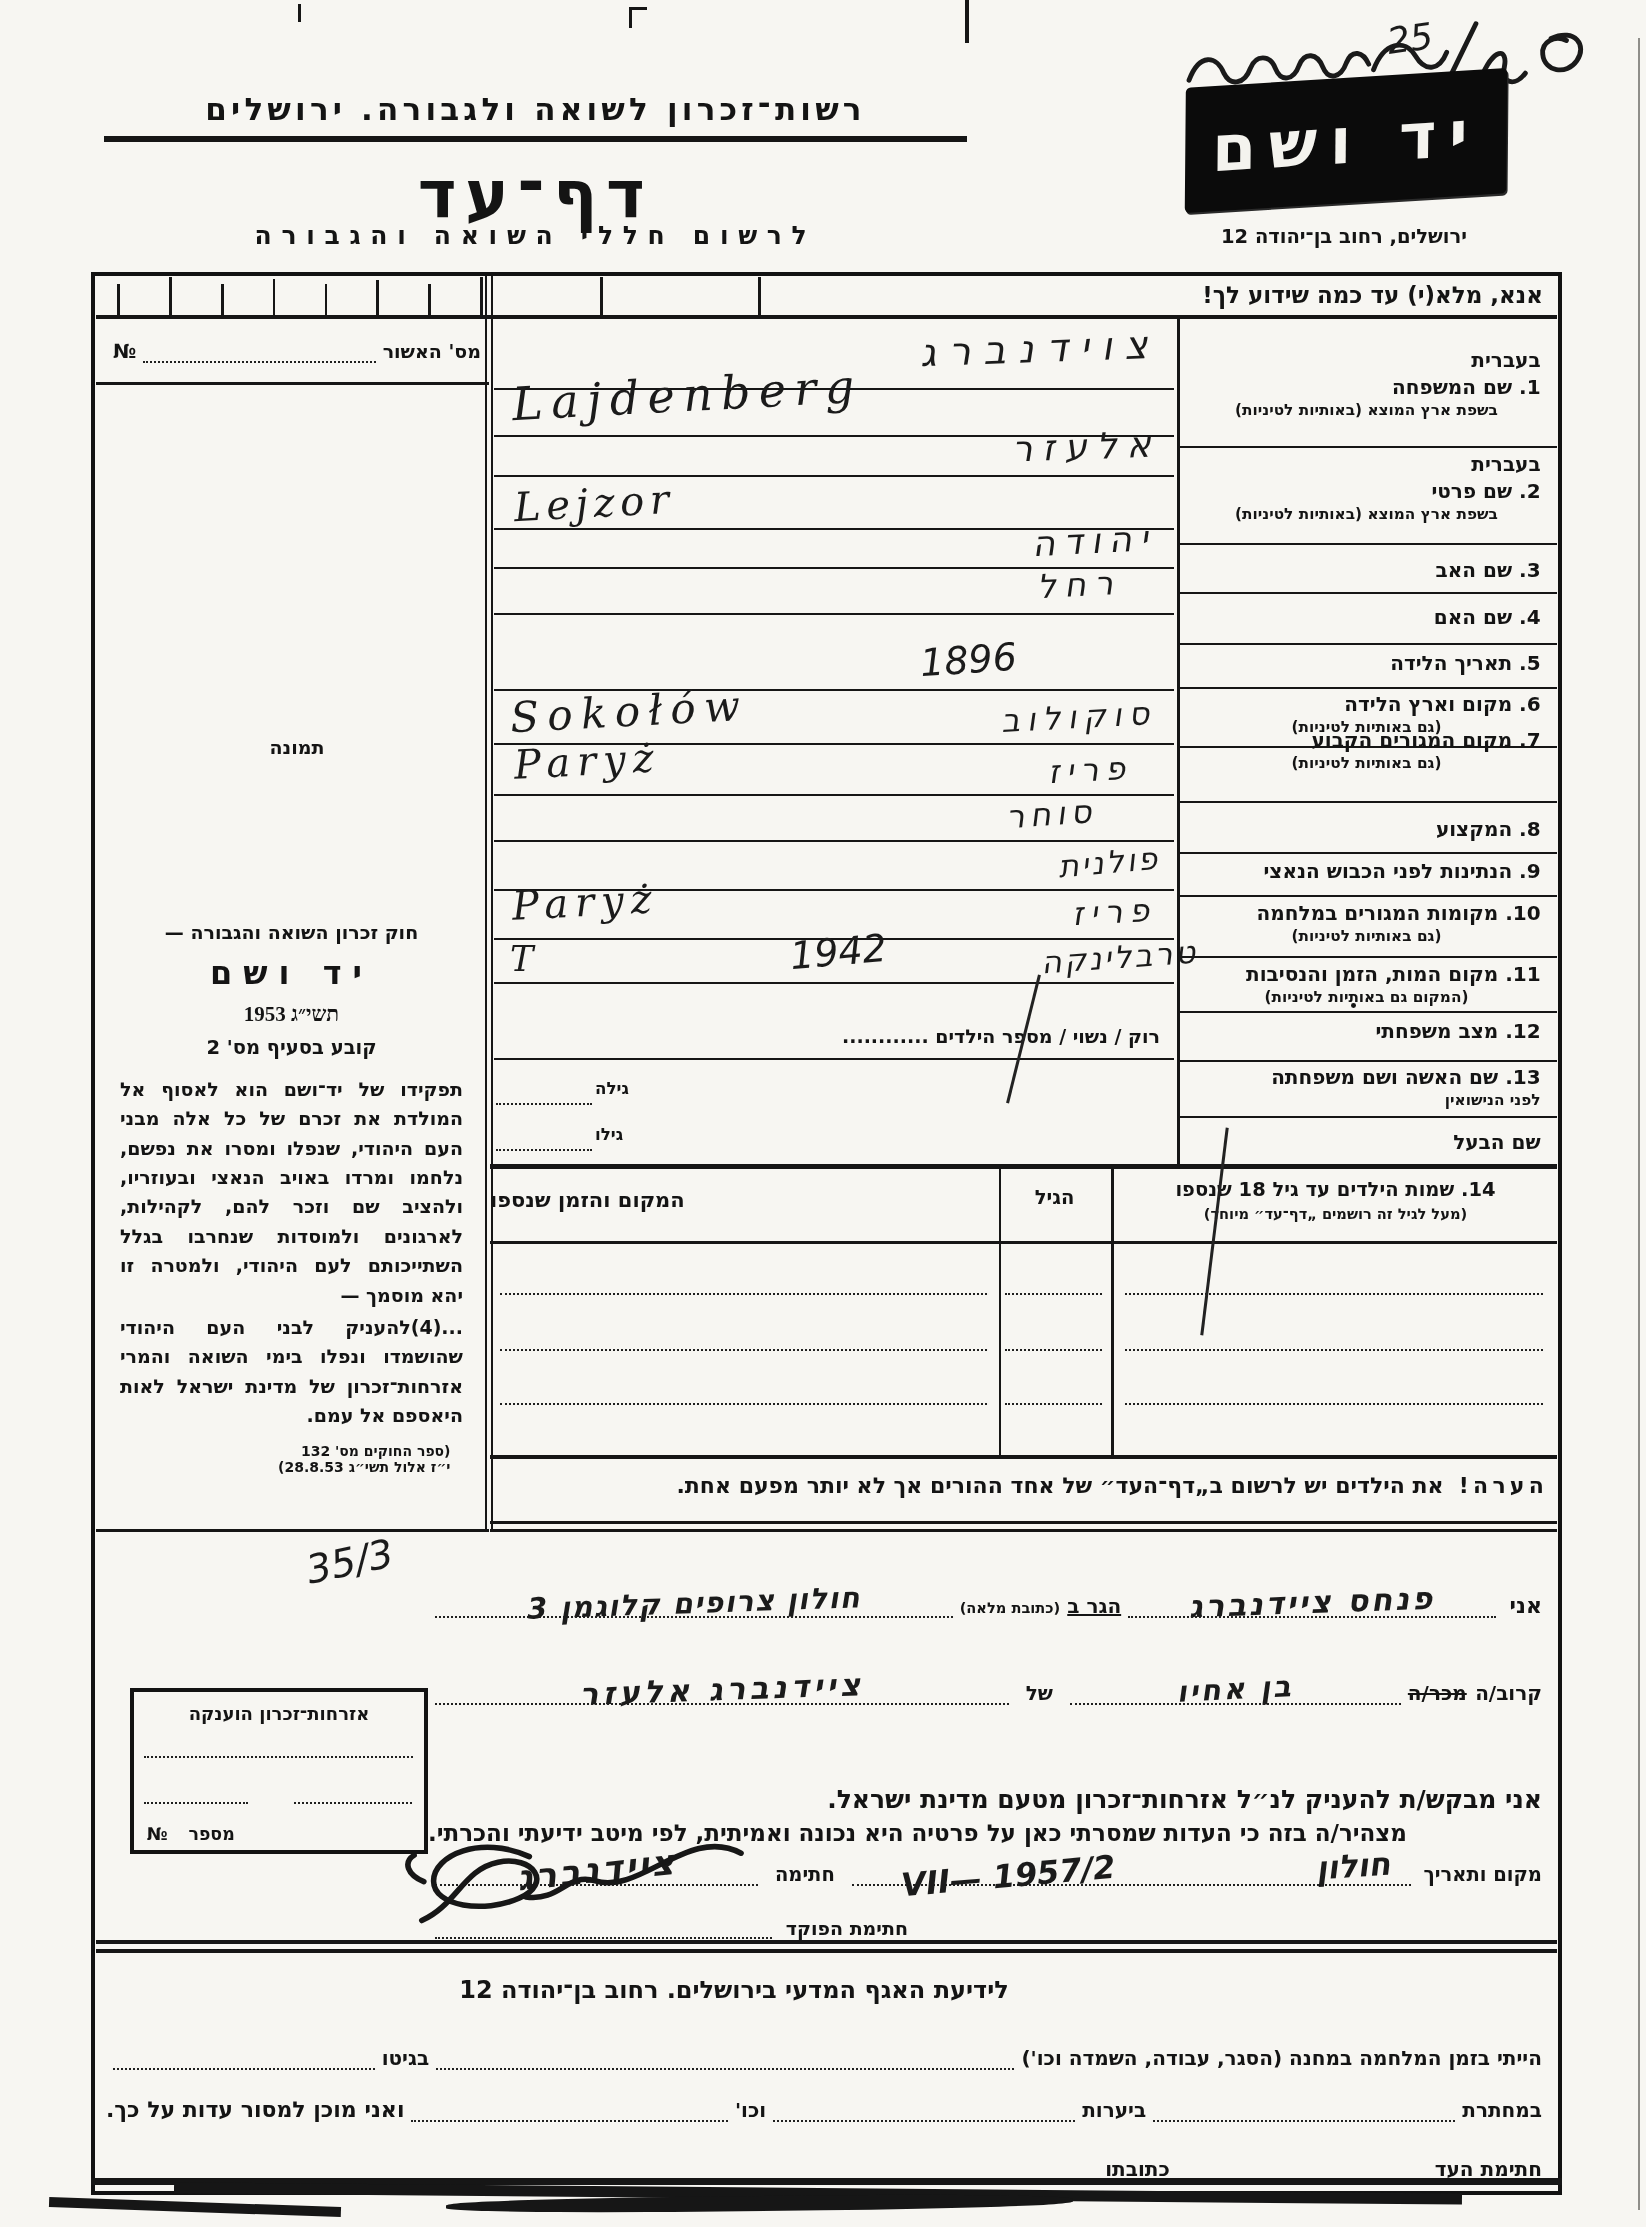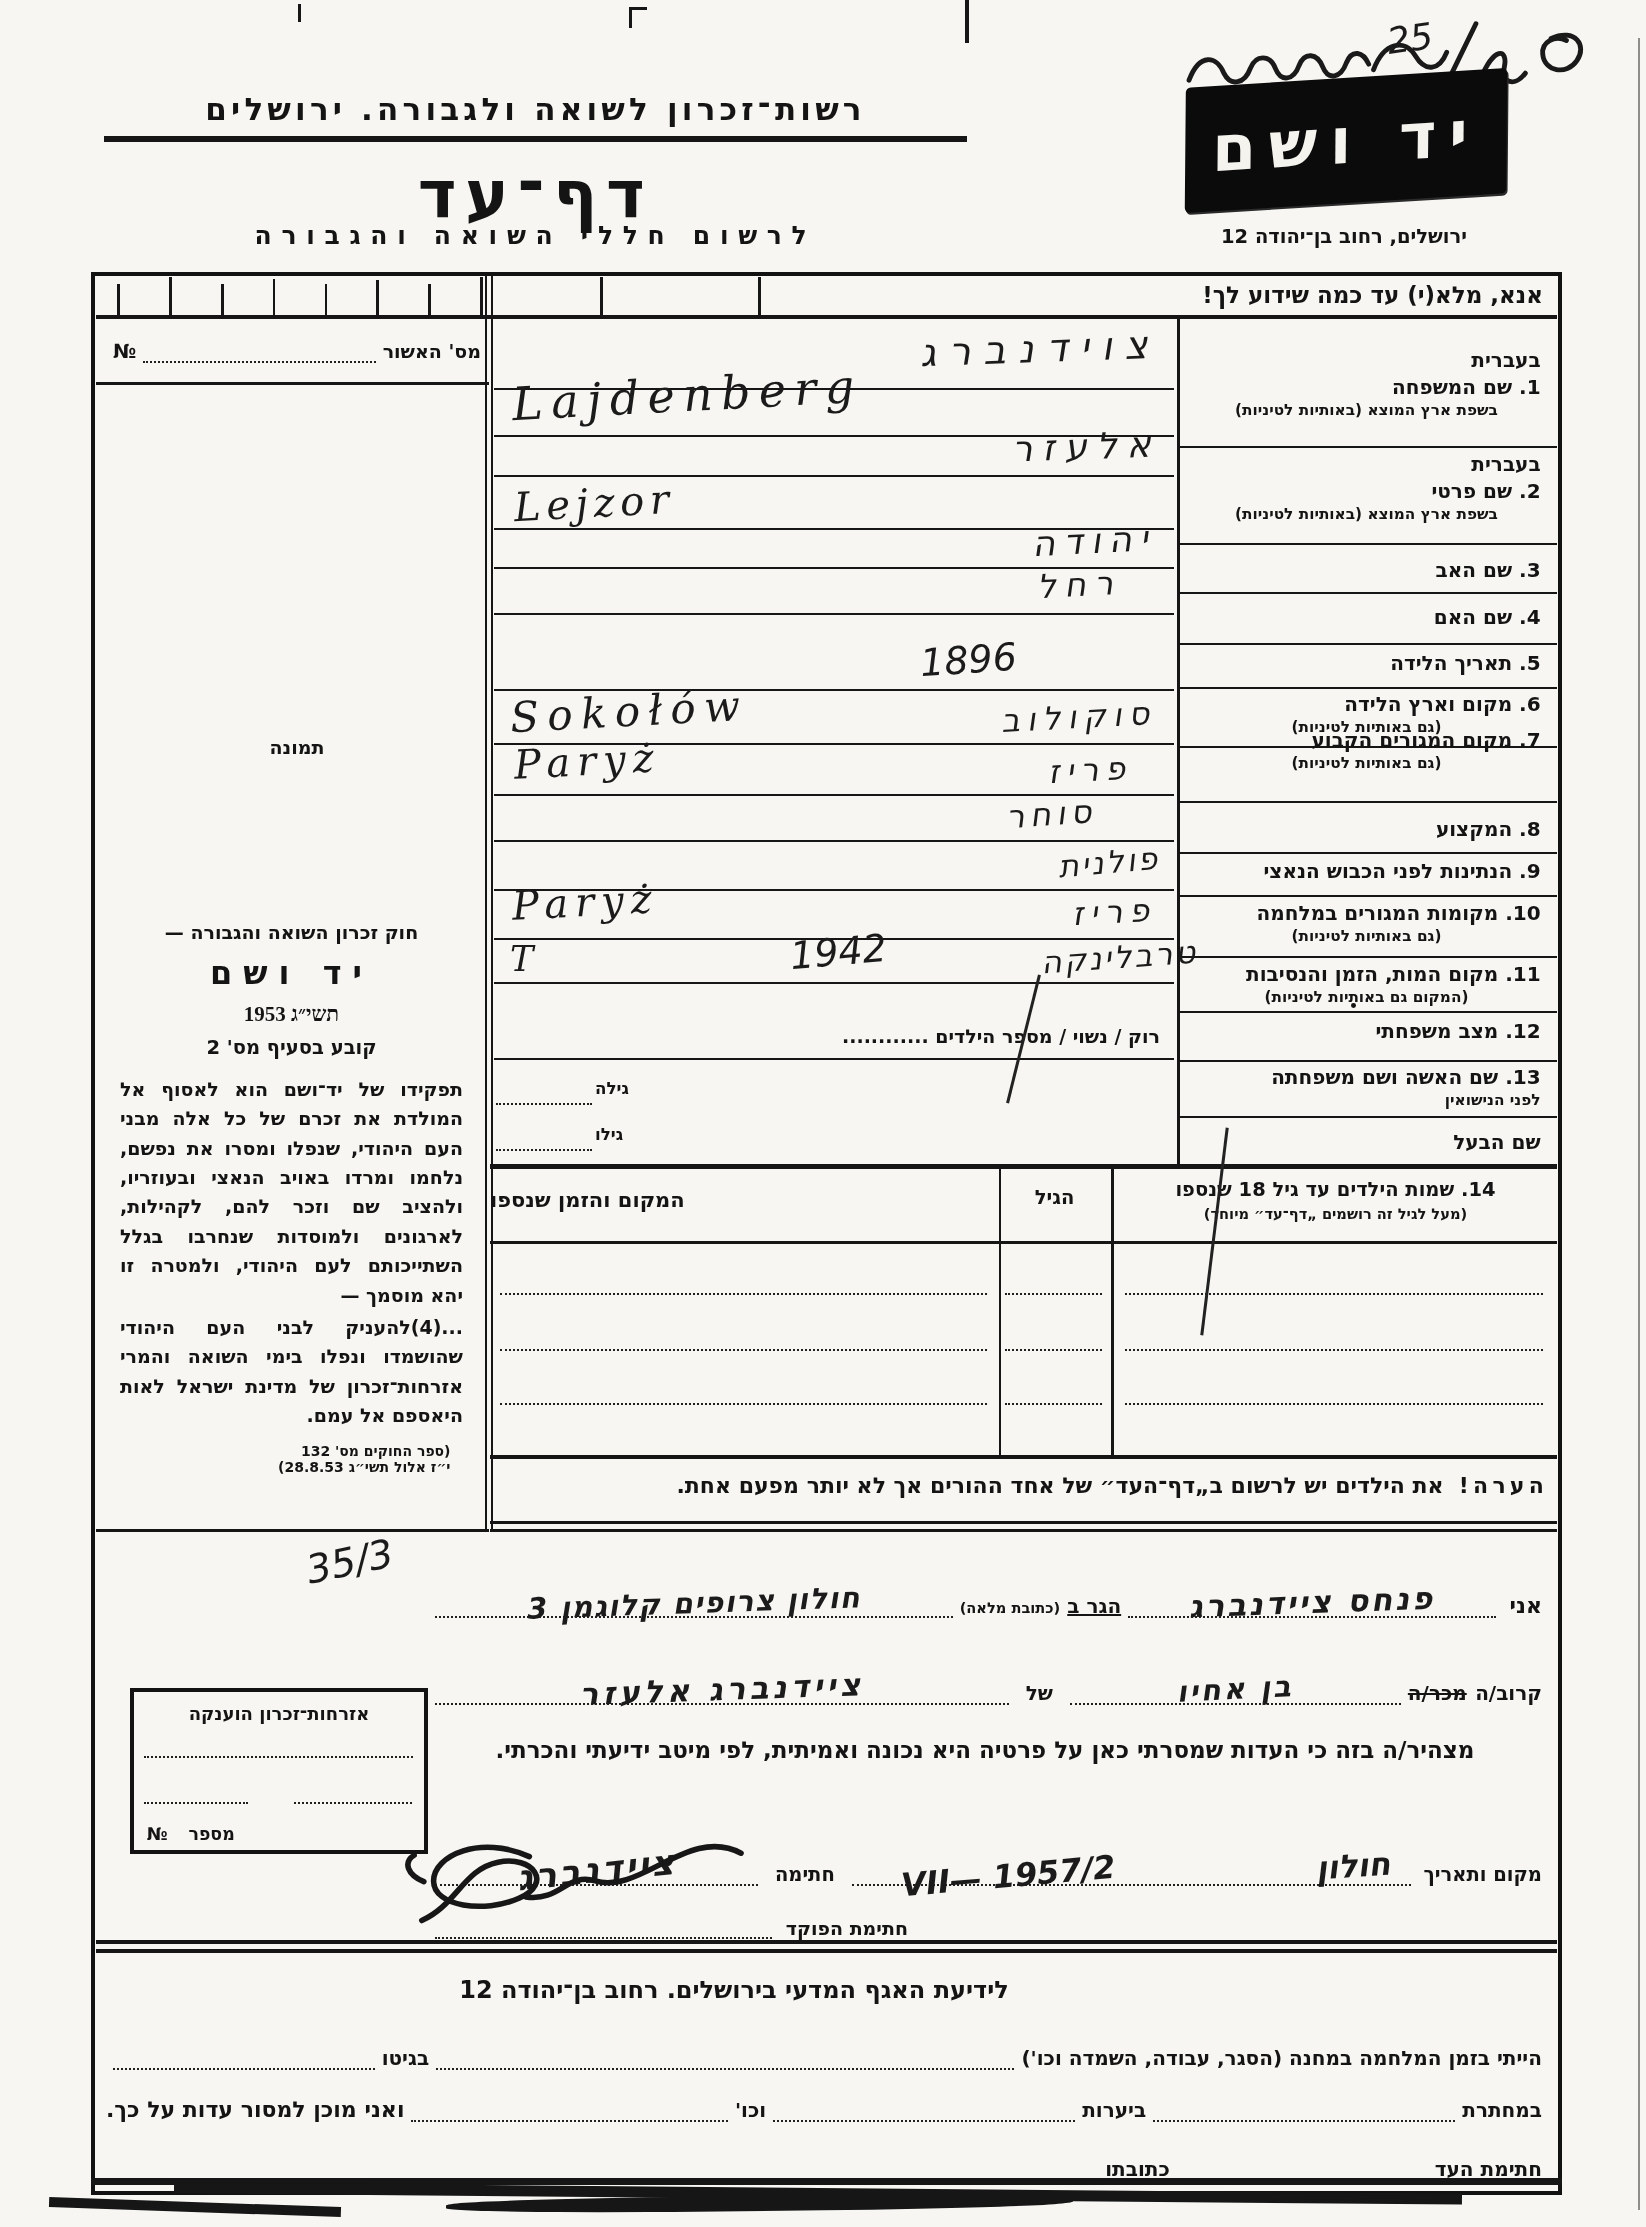--- a/index.html
+++ b/index.html
@@ -254,21 +254,22 @@
     <span class="lab" style="margin-right:8.4px;text-decoration:line-through;">מכר/ה</span>
     <span class="fill" style="flex:0.75;">
       <span class="fh he" style="left:50%;bottom:-2.8px;transform:translateX(-50%) rotate(-3deg);font-size:29px;letter-spacing:2.8px;">בן אחיו</span>
     </span>
     <span class="lab" style="margin:0 9.7px;">של</span>
     <span class="fill" style="flex:1.3;">
       <span class="fh he" style="left:50%;bottom:-4.2px;transform:translateX(-50%) rotate(-2deg);font-size:31px;letter-spacing:4.2px;">ציידנברג אלעזר</span>
     </span>
   </div>
 
-  <div class="t" style="left:428px;top:1736px;width:1114px;text-align:center;font-size:23px;">מצהיר/ה בזה כי העדות שמסרתי כאן על פרטיה היא נכונה ואמיתית, לפי מיטב ידיעתי והכרתי.</div>
+  <div class="t" style="left:428px;top:1819px;width:1114px;text-align:left;font-size:23px;">מצהיר/ה בזה כי העדות שמסרתי כאן על פרטיה היא נכונה ואמיתית, לפי מיטב ידיעתי והכרתי.</div>
+  <div class="t" style="left:696px;top:1784px;width:846px;text-align:right;font-size:25px;">אני מבקש/ת להעניק לנ״ל אזרחות־זכרון מטעם מדינת ישראל.</div>
 
   <div class="row" style="left:428px;top:1816px;width:1114px;height:70px;font-size:19.5px;">
     <span class="lab" style="margin-left:5.6px;">מקום ותאריך</span>
     <span class="fill" style="flex:1.35;">
       <span class="fh he" style="right:21px;bottom:-1.4px;font-size:32px;transform:rotate(-4deg);">חולון</span>
       <span class="fh" style="left:49px;bottom:-11px;font-size:32px;transform:rotate(-5deg);">2/VII— 1957</span>
     </span>
     <span class="lab" style="margin:0 9.7px;">חתימה</span>
     <span class="fill" style="flex:0.78;">
       <span class="fh he" style="left:50%;bottom:-5.6px;transform:translateX(-50%) rotate(-6deg);font-size:35px;letter-spacing:2.8px;">ציידנברג</span>

